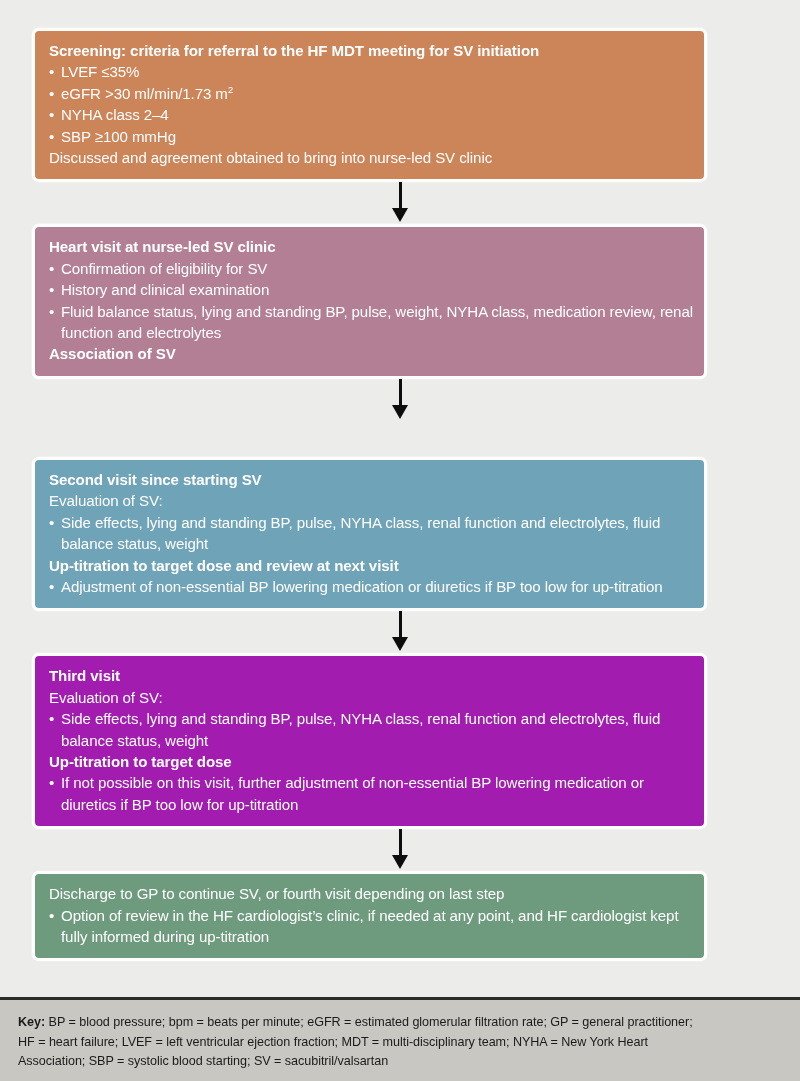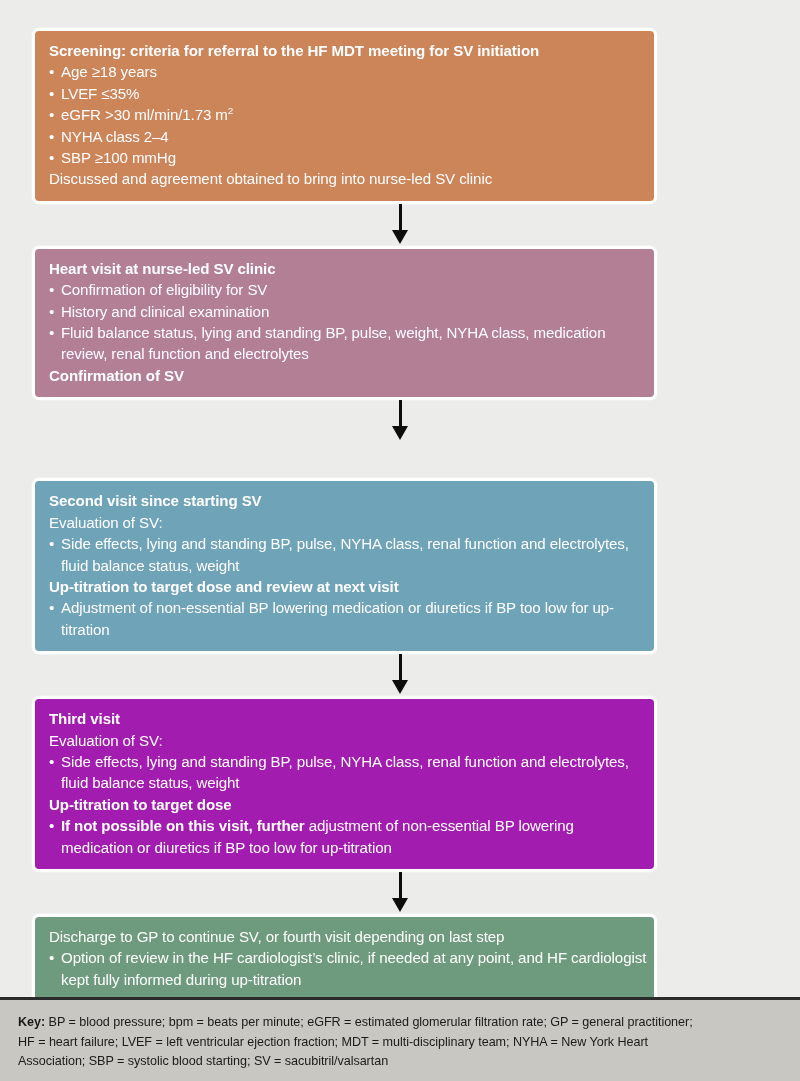--- a/index.html
+++ b/index.html
@@ -20,21 +20,21 @@
     position: absolute;
     left: 0; top: 0;
     width: 800px;
     height: 997px;
     background: #ececeb;
     padding: 28px 32px 0 32px;
   }
 
   .box {
     position: relative;
-    width: 625px;
+    width: 675px;
     border-radius: 7px;
     border: 3px solid #ffffff;
     color: #ffffff;
     padding: 9px 6px 11px 14px;
     font-size: 15.1px;
     line-height: 21.4px;
     letter-spacing: -0.1px;
     box-shadow: 0 0 0 0.5px rgba(255,255,255,0.55);
   }
 
@@ -47,21 +47,21 @@
     position: relative;
     padding-left: 12px;
   }
   .li::before {
     content: "\2022";
     position: absolute;
     left: 0;
     top: 0;
   }
   .li .cont { display: block; }
-  .b { font-weight: bold; text-align: right; }
+  .b { font-weight: normal; text-align: right; }
 
   sup { font-size: 0.66em; vertical-align: super; line-height: 0; }
 
   
   .arrow {
     width: 736px;
     height: 42px;
     position: relative;
   }
   .arrow .shaft {
@@ -104,23 +104,20 @@
   .keybar .keytext b { font-weight: bold; }
 </style>
 </head>
 <body>
 
 <div class="flow">
 
   <div class="box" id="box-screening" style="background: rgb(204, 132, 89);">
     <div class="ttl">Screening: criteria for referral to the HF MDT meeting for SV initiation</div>
     <div class="li">
-        <span class="cont">Age ≥18 years</span>
-      </div>
-    <div class="li">
         <span class="cont">LVEF ≤35%</span>
       </div>
     <div class="li">
         <span class="cont">eGFR &gt;30 ml/min/1.73 m<sup>2</sup></span>
       </div>
     <div class="li">
         <span class="cont">NYHA class 2–4</span>
       </div>
     <div class="li">
         <span class="cont">SBP ≥100 mmHg</span>
@@ -137,21 +134,21 @@
     <div class="ttl">Heart visit at nurse-led SV clinic</div>
     <div class="li">
         <span class="cont">Confirmation of eligibility for SV</span>
       </div>
     <div class="li">
         <span class="cont">History and clinical examination</span>
       </div>
     <div class="li">
         <span class="cont">Fluid balance status, lying and standing BP, pulse, weight, NYHA class, medication review, renal function and electrolytes</span>
       </div>
-    <div class="ttl">Confirmation of SV</div>
+    <div class="ttl">Association of SV</div>
   </div>
 
   <div class="arrow">
     <div class="shaft"></div>
     <div class="head"></div>
   </div>
 
   <div class="box" id="box-second" style="background: rgb(111, 163, 184); margin-top: 36px;">
     <div class="ttl">Second visit since starting SV</div>
     <div class="plain">Evaluation of SV:</div>

